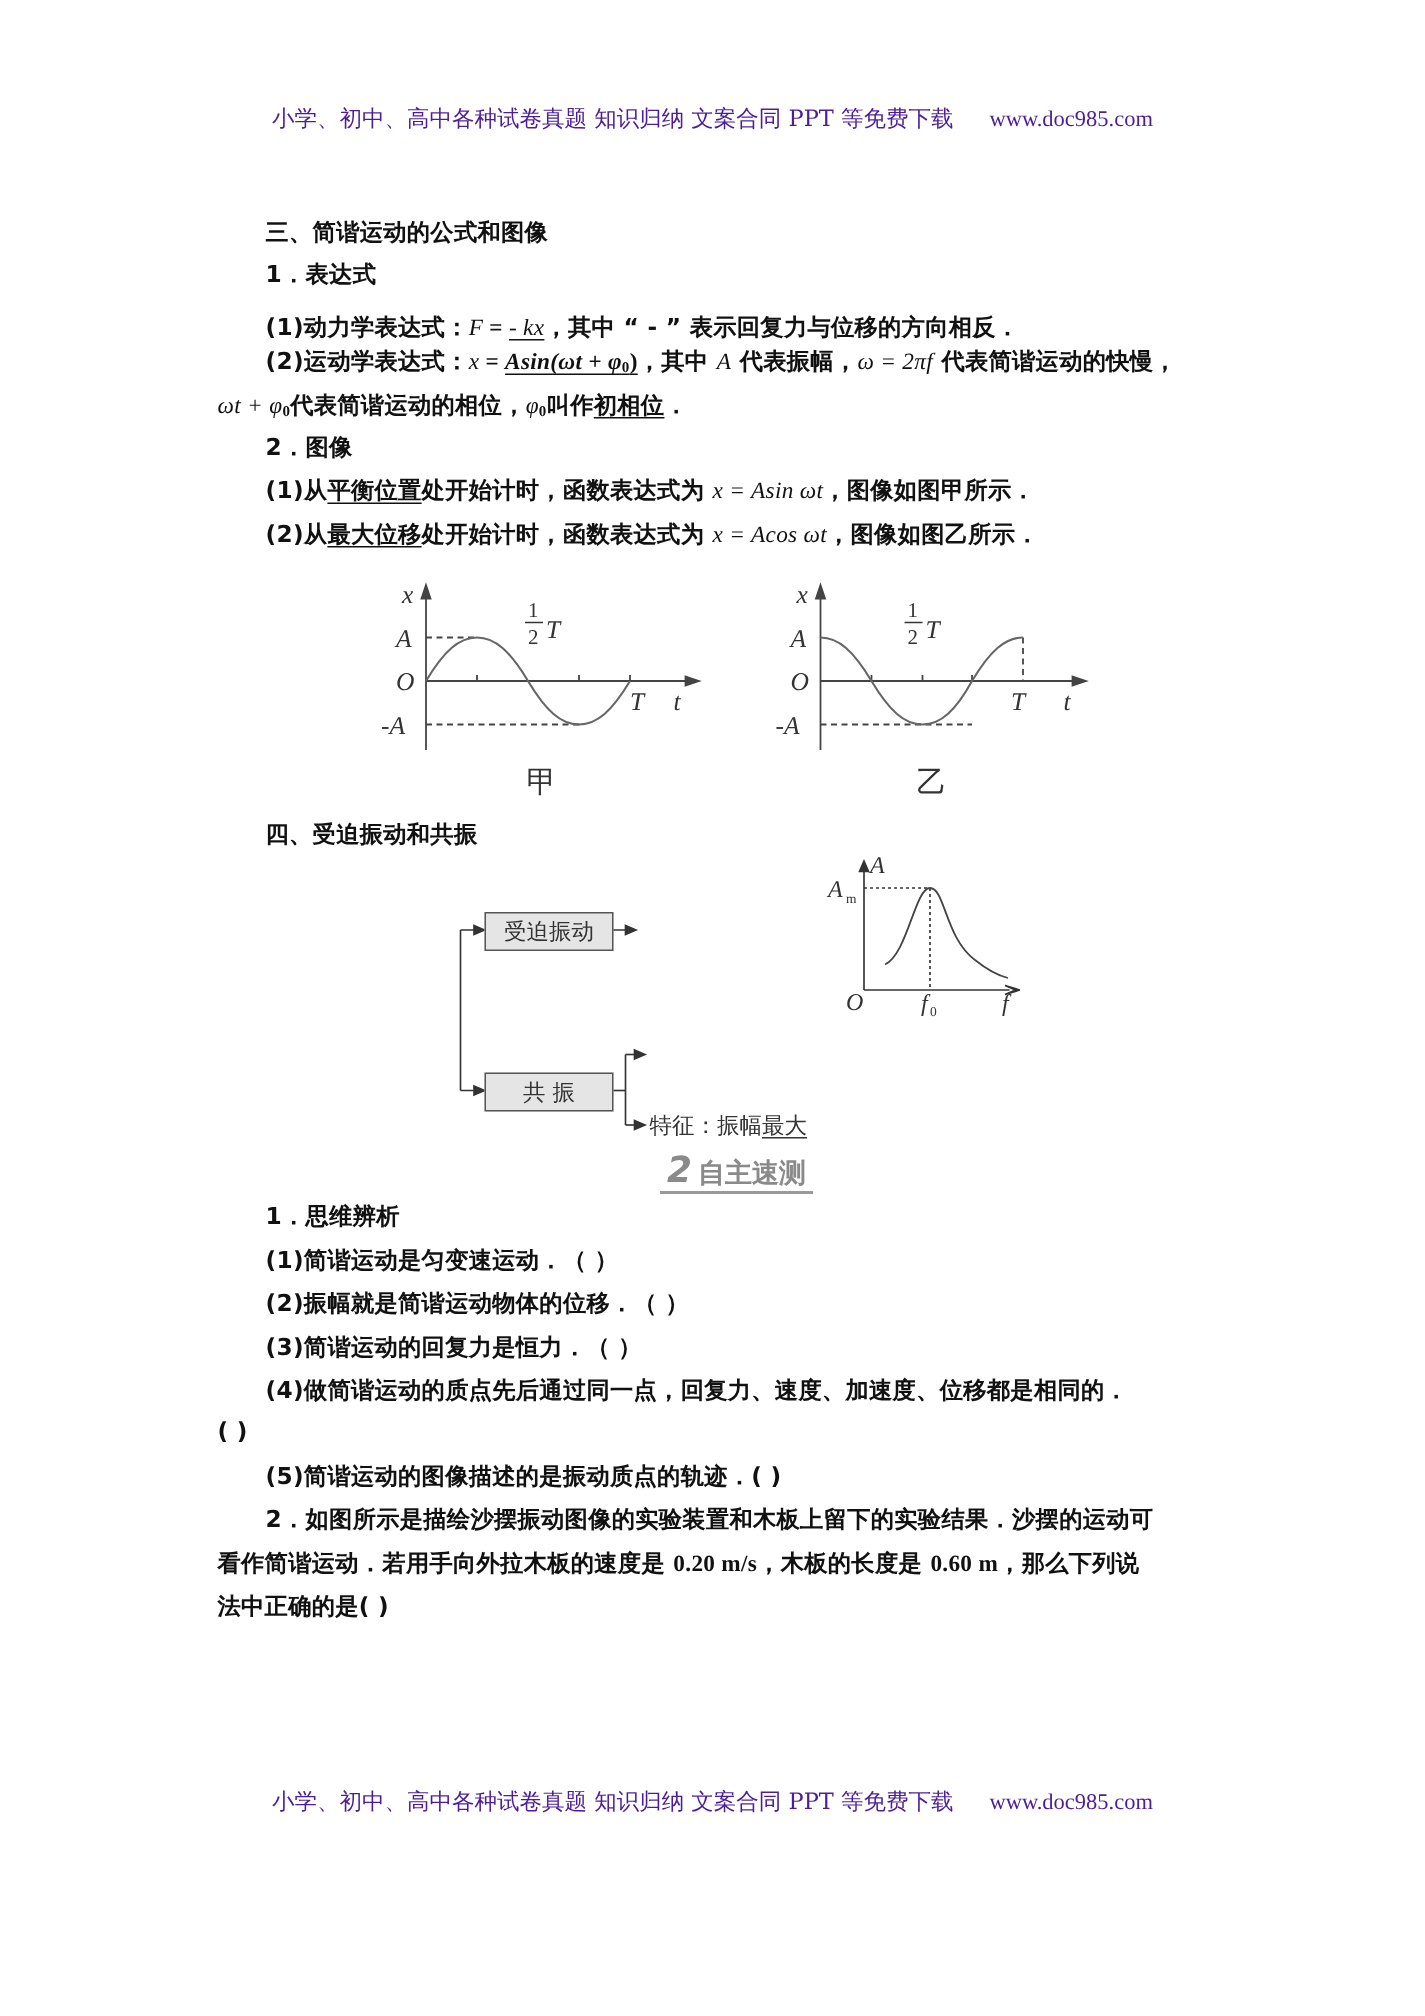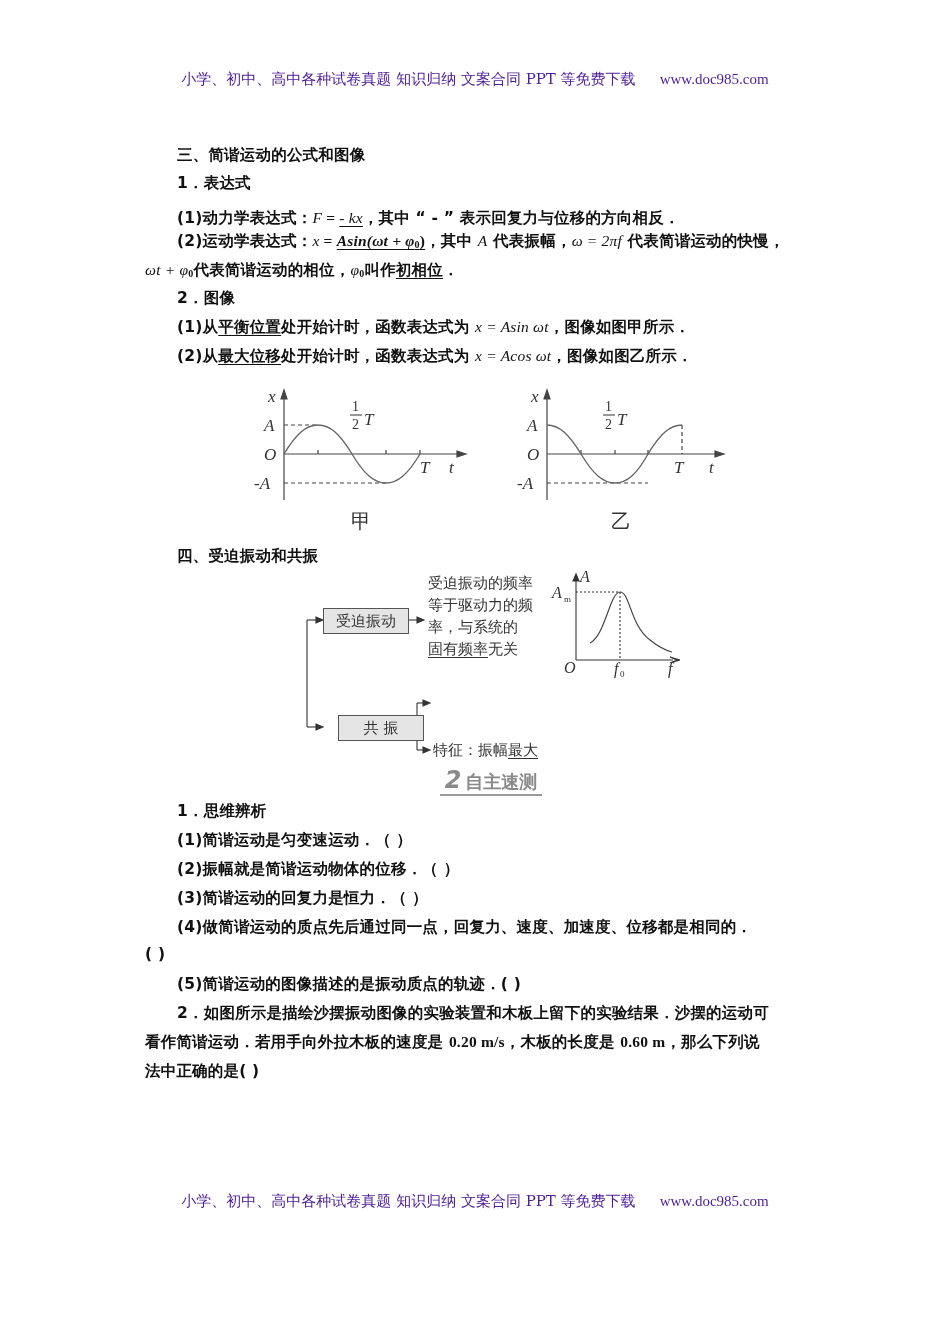--- a/index.html
+++ b/index.html
@@ -143,27 +143,21 @@
       <text x="275" y="12">A</text>
       <text x="247" y="28">A</text>
       <text x="259" y="32" font-size="9" font-style="normal">m</text>
       <text x="259" y="103">O</text>
       <text x="309" y="104">f</text>
       <text x="315" y="107" font-size="9" font-style="normal">0</text>
       <text x="363" y="104">f</text>
     </g>
   </svg>
   <div class="box" style="left:18px; top:38px; width:84px; height:24px; line-height:24px;">受迫振动</div>
-  <div class="box" style="left:18px; top:145px; width:84px; height:24px; line-height:24px;margin-left:15px;">共  振</div>
-  <div class="dtext" style="left:123px; top:2px;">
-    <div>受迫振动的频率</div>
-    <div>等于驱动力的频</div>
-    <div>率，与系统的</div>
-    <div><span class="u">固有频率</span><span>无关</span></div>
-  </div>
+  <div class="box" style="left:18px; top:145px; width:84px; height:24px; line-height:24px;">共  振</div>
   <div class="dtext" style="left:128px; top:169px;">
     <span>特征：振幅</span><span class="u">最大</span>
   </div>
 </div>
 
 <div class="banner">
   <span class="num">2</span><span>自主速测</span>
 </div>
 
 <div class="line" style="left:177px; top:801px;">1．思维辨析</div>

